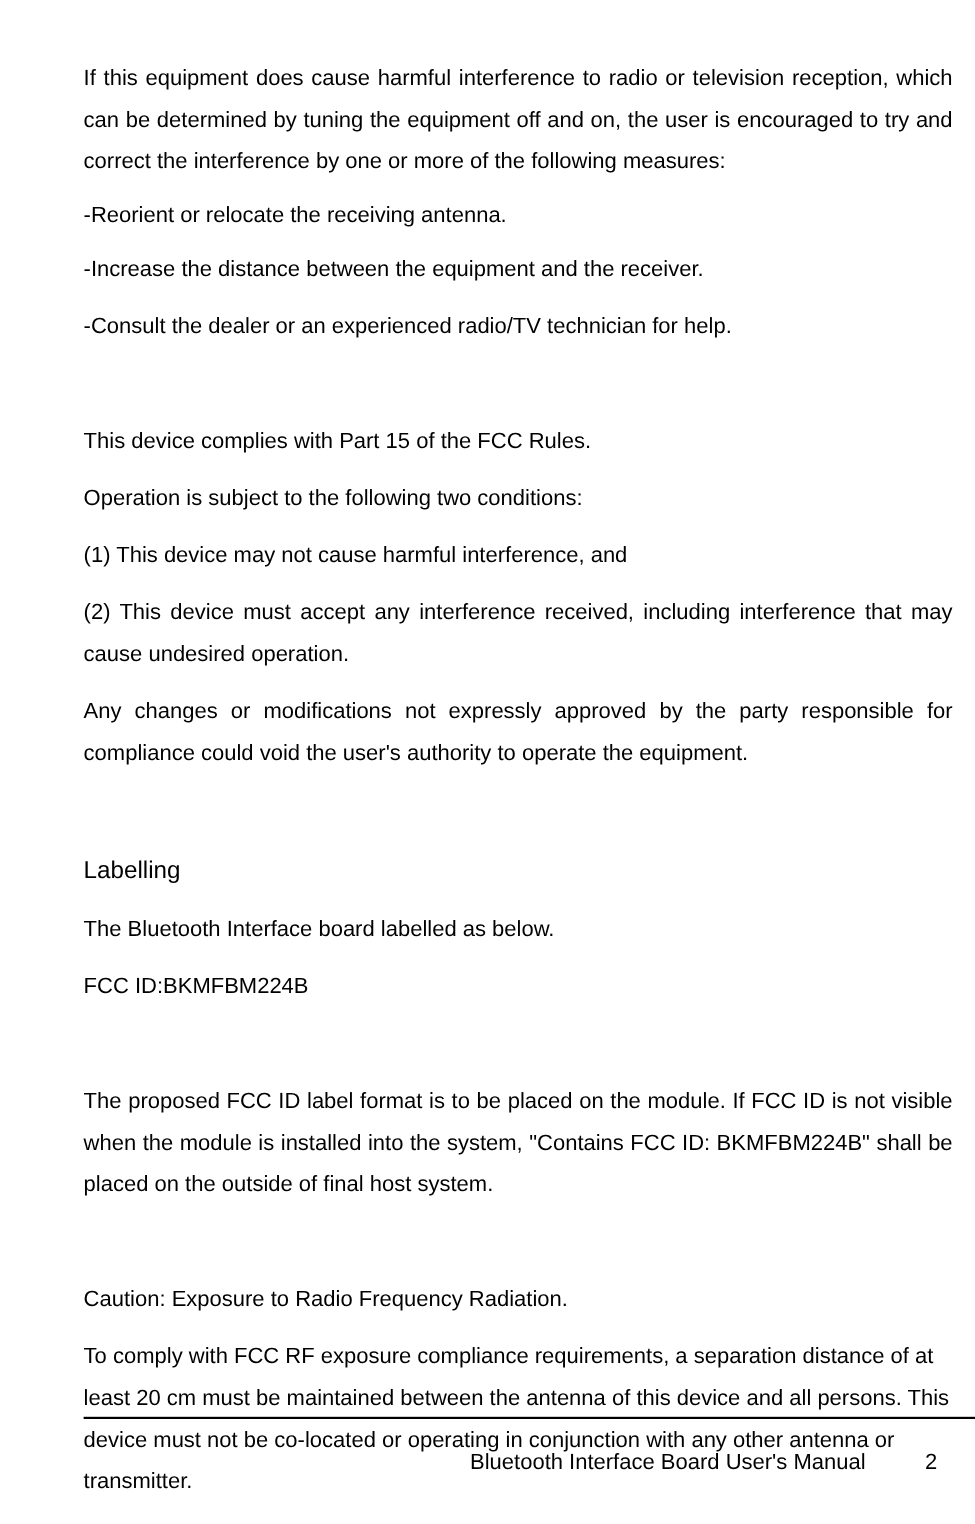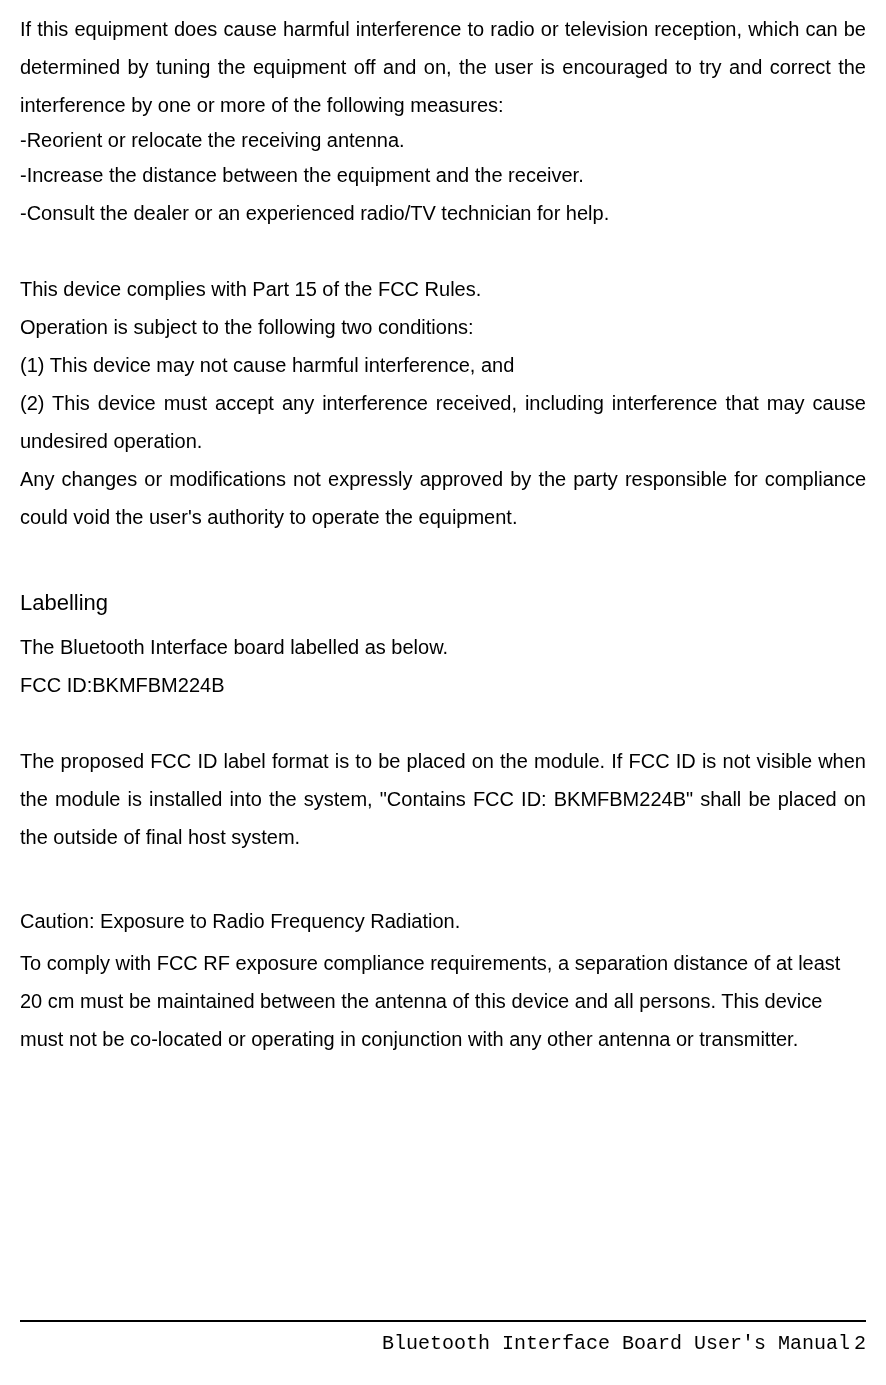--- a/index.html
+++ b/index.html
@@ -1,16 +1,16 @@
 <!DOCTYPE html>
 <html><head>
   <meta charset="utf-8">
   <style>
     * {
-      margin: 0;
+      margin: 14px;
       padding: 0;
       box-sizing: border-box;
     }
     body {
       width: 886px;
       height: 1385px;
       background: #ffffff;
       font-family: Arial, Helvetica, sans-serif;
       color: #000000;
       position: relative;
@@ -53,22 +53,21 @@
       border-top: 2.5px solid #000000;
       width: 100%;
       margin-bottom: 10px;
     }
     .footer-text {
       text-align: right;
       font-size: 20px;
       display: flex;
       justify-content: flex-end;
       align-items: baseline;
-      gap: 4px;
-      font-family: Liberation Mono, monospace;
+      gap: 26px;
     }
     .page-num {
       font-size: 20px;
     }
   </style>
 </head>
 <body>
 
 <div class="content">
 

